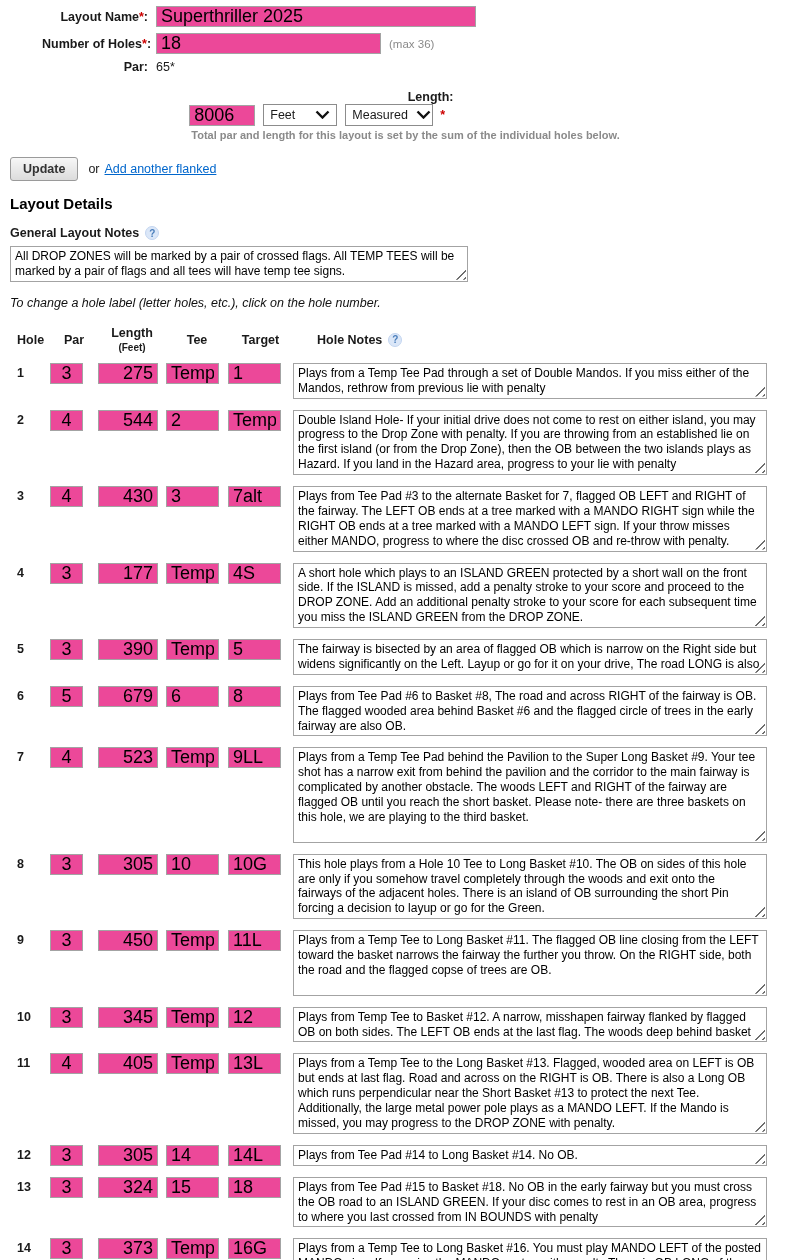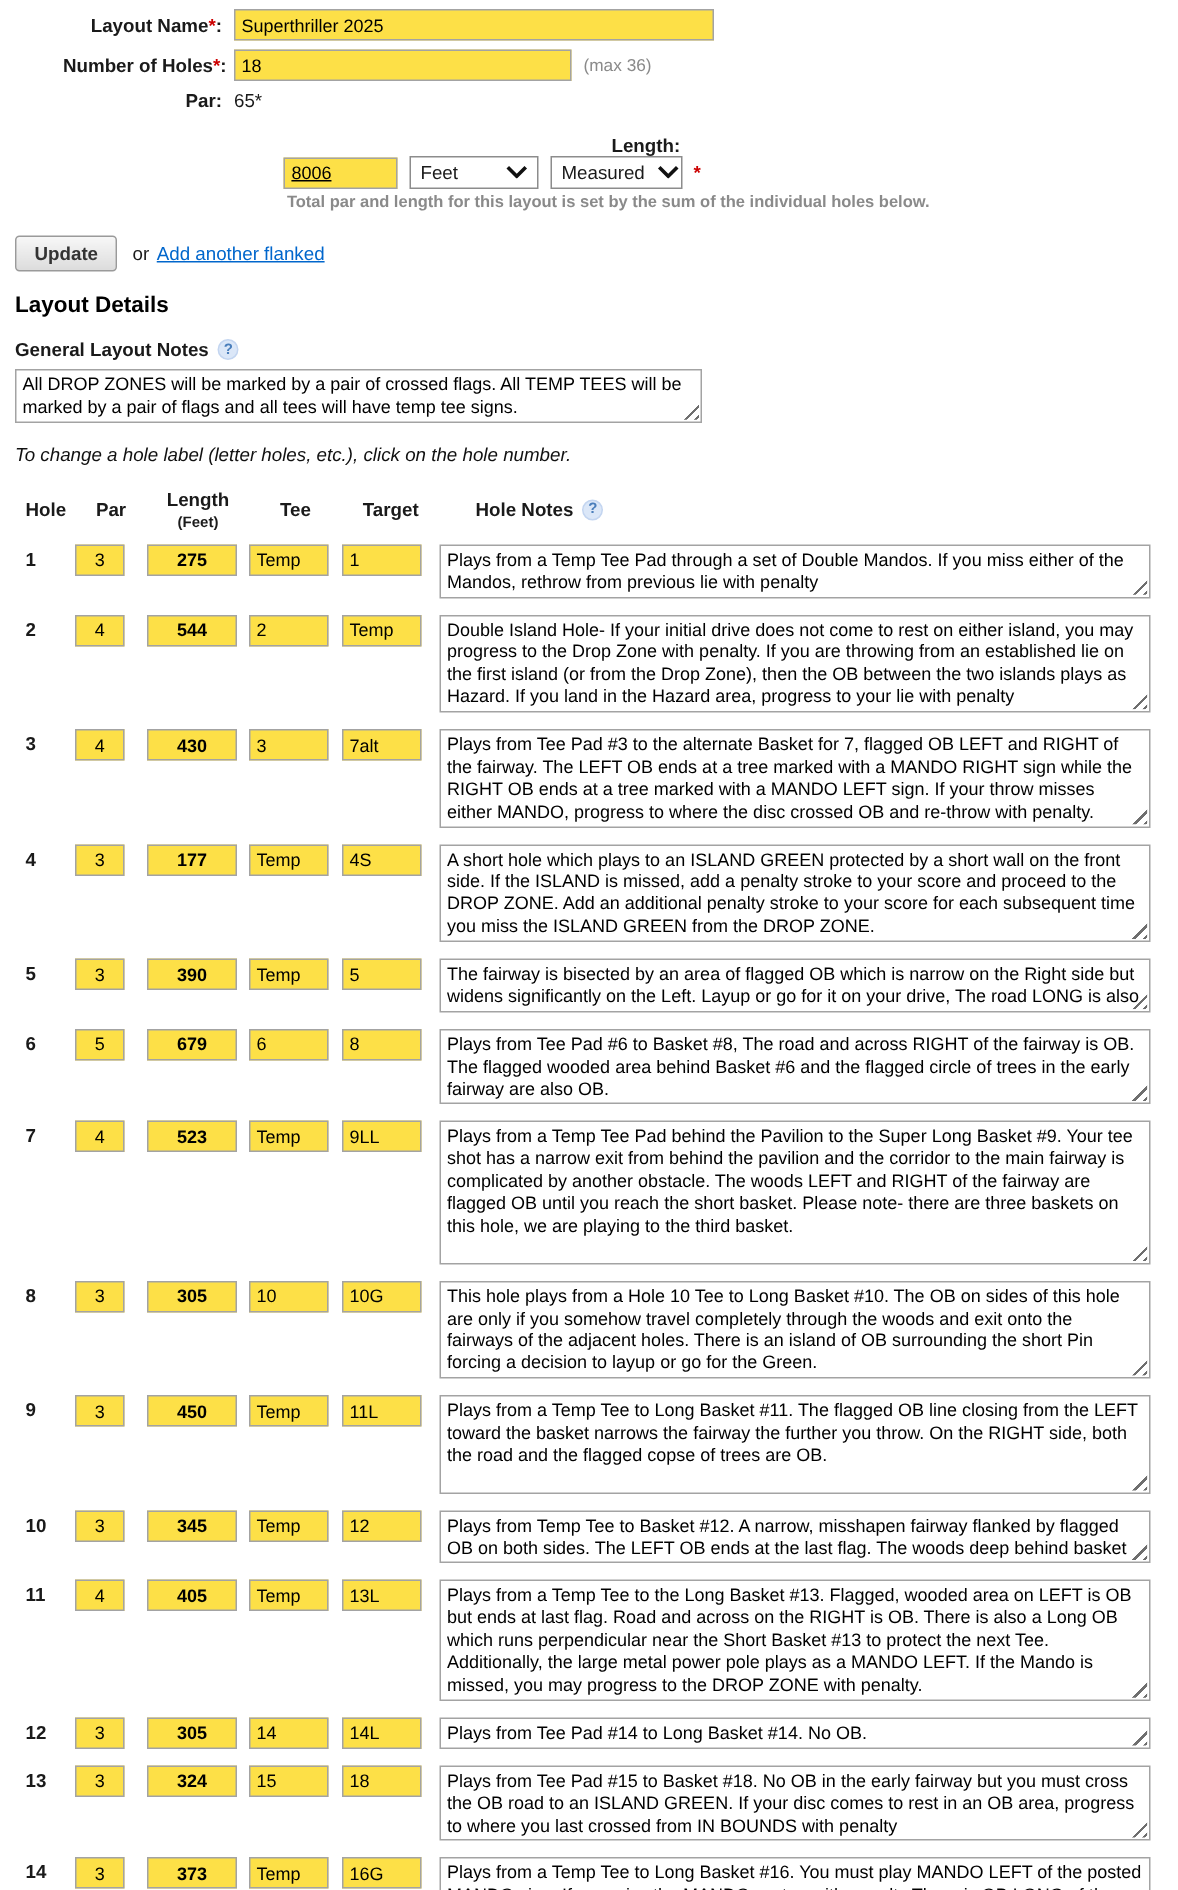--- a/index.html
+++ b/index.html
@@ -11,40 +11,40 @@
     color:#1a1a1a;
   }
   .page { padding:6px 18px 4px 0; }
 
   
   .frow { display:flex; align-items:center; margin-bottom:6px;padding-left:42px; }
   .flabel { width:106px; text-align:right; font-weight:bold; margin-right:8px; flex:none; white-space:nowrap; }
   .star { color:#cc0000; font-weight:bold; }
   input[type=text] {
     font-family:"Liberation Sans", sans-serif;
-    font-size:12px;
+    font-size:18px;
     border:1px solid #a3a3a3;
     height:21px;
     padding:1px 4px;
     color:#000;
     outline:none;
-    background:#fde047;
+    background:#ec4899;
   }
   .name-input { width:320px; }
   .holes-input { width:225px; }
-  .len-input { width:76px;text-decoration:underline; }
+  .len-input { width:66px; }
   .muted { color:#8a8a8a; font-size:11.5px; margin-left:8px; }
   .par-value { font-weight:normal; }
   .sel {
     display:inline-flex; align-items:center; justify-content:space-between;
     border:1px solid #8c8c8c; background:#fff; height:22px;
     padding:0 6px; margin-left:8px; cursor:default; user-select:none;
   }
   .sel svg { margin-left:8px; flex:none; }
-  .sel-feet { width:86px; }
+  .sel-feet { width:74px; }
   .sel-meas { width:88px; }
   .len-star { margin-left:7px; }
   .helper { color:#8a8a8a; font-size:11px; margin:3px 0 0 114px;font-weight:bold; }
 
   .action-row { display:flex; align-items:center; margin:16px 0 14px 10px; }
   .btn {
     font-family:"Liberation Sans", sans-serif;
     font-size:12.5px; font-weight:bold; color:#333;
     background:linear-gradient(#f7f7f7,#dcdcdc);
     border:1px solid #9a9a9a; border-radius:3px;
@@ -86,21 +86,21 @@
   .hcol-length { width:68px; text-align:center; }
   .hcol-tee    { width:62px; text-align:center; }
   .hcol-target { width:65px; text-align:center; }
   .hcol-notes  { flex:1; display:flex; align-items:center;padding-left:24px; }
   .small-note { font-size:10px; }
   .hole-row { display:flex; align-items:flex-start; margin-bottom:11px; }
   .cell-hole { width:33px; font-weight:bold; padding-top:3px; cursor:pointer; }
   .cell-par { width:48px; }
   .cell-par input { width:33px; text-align:center; }
   .cell-length { width:68px; }
-  .cell-length input { width:60px; text-align:center;font-weight:bold; }
+  .cell-length input { width:60px; text-align:right; }
   .cell-tee { width:62px; }
   .cell-tee input { width:53px; }
   .cell-target { width:65px; }
   .cell-target input { width:53px; }
   .cell-notes { flex:1; }
 </style>
 </head>
 <body>
 
 <div class="page">

